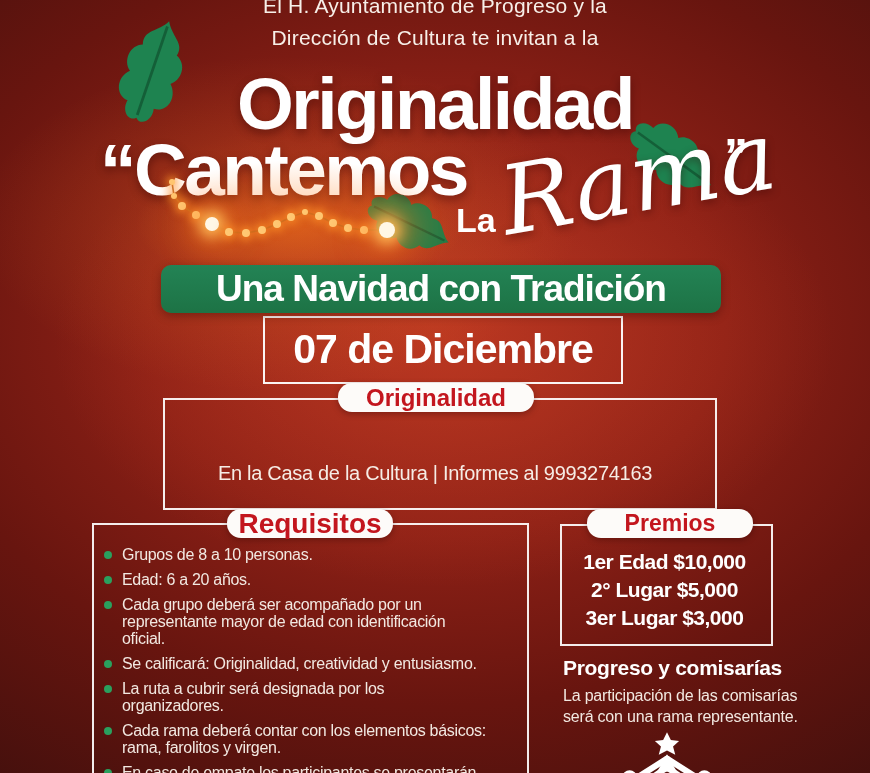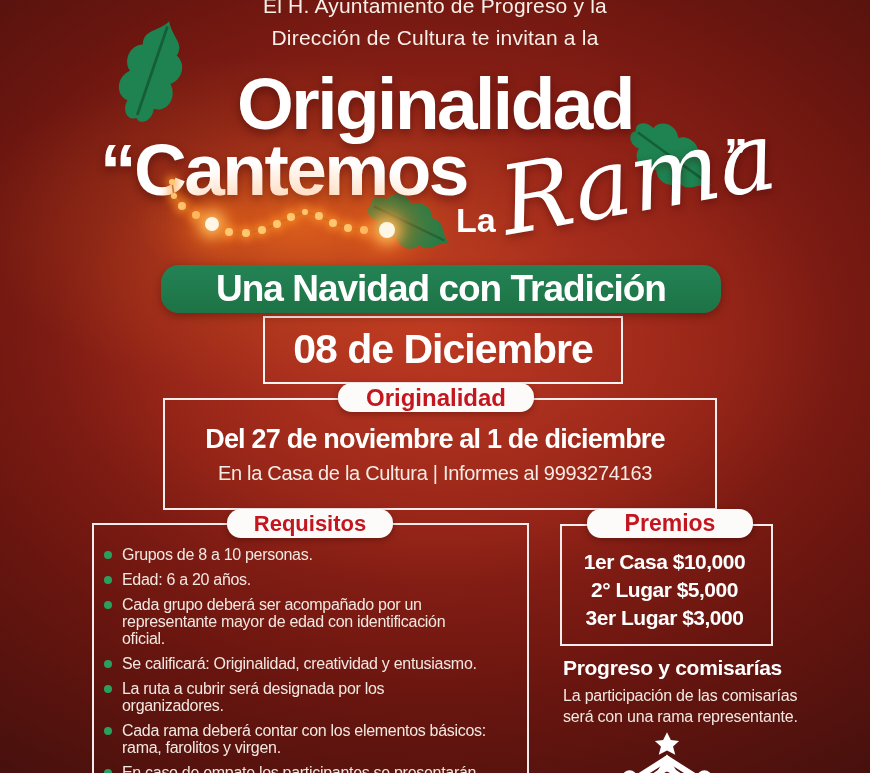--- a/index.html
+++ b/index.html
@@ -19,34 +19,34 @@
   .t1{top:62px;font-size:73px;font-weight:bold;letter-spacing:-2.5px;color:#ffffff;
       text-shadow:0 4px 10px rgba(50,4,4,.45);}
   .t2{left:100px;top:128px;font-size:73px;font-weight:bold;letter-spacing:-2.5px;color:#ffffff;
       text-shadow:0 4px 10px rgba(50,4,4,.45);}
   .la{left:456px;top:201px;font-size:34px;font-weight:bold;color:#fff;}
   .rama{left:492px;top:148px;font-size:95px;font-family:"DejaVu Serif",serif;font-style:italic;
         color:#fff;transform:rotate(-10deg);transform-origin:left top;
         text-shadow:0 3px 8px rgba(50,4,4,.4);}
   .cq{left:724px;top:128px;font-size:48px;font-weight:bold;color:#fff;}
   
-  .banner{left:161px;top:265px;width:560px;height:48px;border-radius:18px;
+  .banner{left:161px;top:265px;width:560px;height:48px;border-radius:10px;
           background:linear-gradient(180deg,#238355 0%,#1d7345 100%);
           box-shadow:0 3px 10px rgba(40,4,4,.35);z-index:3;}
   .banner span{display:block;line-height:48px;text-align:center;font-size:37px;font-weight:bold;
           letter-spacing:-1px;color:#fff;}
   
   .datebox{left:263px;top:316px;width:356px;height:64px;border:2px solid rgba(255,255,255,.95);}
   .datebox span{display:block;line-height:62px;text-align:center;font-size:41px;font-weight:bold;
           letter-spacing:-1px;color:#fff;}
   
   .pill{background:#fdfbf9;border-radius:14px;color:#c3161e;font-weight:bold;text-align:center;
         z-index:5;box-shadow:0 2px 6px rgba(40,4,4,.35);}
   .pill-insc{left:338px;top:383px;width:196px;height:29px;line-height:29px;font-size:24px;}
-  .pill-req{left:227px;top:509px;width:166px;height:29px;line-height:29px;font-size:22px;}
+  .pill-req{left:227px;top:509px;width:166px;height:29px;line-height:29px;font-size:28px;}
   .pill-prem{left:587px;top:509px;width:166px;height:29px;line-height:29px;font-size:23px;}
   
   .box{border:2px solid rgba(255,255,255,.92);z-index:2;}
   .box-insc{left:163px;top:398px;width:550px;height:108px;}
   .box-req{left:92px;top:523px;width:433px;height:300px;}
   .box-prem{left:560px;top:524px;width:209px;height:118px;}
   .insc-l1{top:424px;font-size:27px;font-weight:bold;letter-spacing:-.8px;color:#fff;z-index:4;}
   .insc-l2{top:462px;font-size:20px;letter-spacing:-.3px;color:#f6ece5;z-index:4;}
   
   .reqlist{left:104px;top:547px;width:412px;margin:0;padding:0;list-style:none;z-index:4;}
@@ -118,26 +118,25 @@
       <div class="bulb" style="left: 344px; top: 224px; width: 8px; height: 8px;"></div>
       <div class="bulb" style="left: 360px; top: 226px; width: 8px; height: 8px;"></div>
       <div class="bulb big" style="left: 379px; top: 222px; width: 16px; height: 16px;"></div>
     </div>
 
   <div class="abs banner">
     <span>Una Navidad con Tradición</span>
   </div>
 
   <div class="abs datebox">
-    <span>08 de Diciembre</span>
+    <span>07 de Diciembre</span>
   </div>
 
   <div class="abs box box-insc"></div>
   <div class="abs pill pill-insc">Originalidad</div>
-  <div class="abs ctr insc-l1">Del 27 de noviembre al 1 de diciembre</div>
   <div class="abs ctr insc-l2">En la Casa de la Cultura | Informes al 9993274163</div>
 
   <div class="abs box box-req"></div>
   <div class="abs pill pill-req">Requisitos</div>
   <ul class="abs reqlist">
     <li>Grupos de 8 a 10 personas.</li>
     <li>Edad: 6 a 20 años.</li>
     <li>Cada grupo deberá ser acompañado por un
 representante mayor de edad con identificación
 oficial.</li>
@@ -145,21 +144,21 @@
     <li>La ruta a cubrir será designada por los
 organizadores.</li>
     <li>Cada rama deberá contar con los elementos básicos:
 rama, farolitos y virgen.</li>
     <li>En caso de empate los participantes se presentarán</li>
   </ul>
 
   <div class="abs box box-prem"></div>
   <div class="abs pill pill-prem">Premios</div>
   <div class="abs przlines">
-    <div>1er Casa $10,000</div>
+    <div>1er Edad $10,000</div>
     <div>2° Lugar $5,000</div>
     <div>3er Lugar $3,000</div>
   </div>
 
   <div class="abs com-h">Progreso y comisarías</div>
   <div class="abs com-b">La participación de las comisarías
 será con una rama representante.</div>
 
   <svg width="110" height="50" viewBox="0 0 100 45" style="left:612px;top:732px;">
     <polygon fill="#fff" points="50,0 53.5,7 61,8 55.5,13 57.5,20.5 50,16.5 42.5,20.5 44.5,13 39,8 46.5,7"></polygon>

